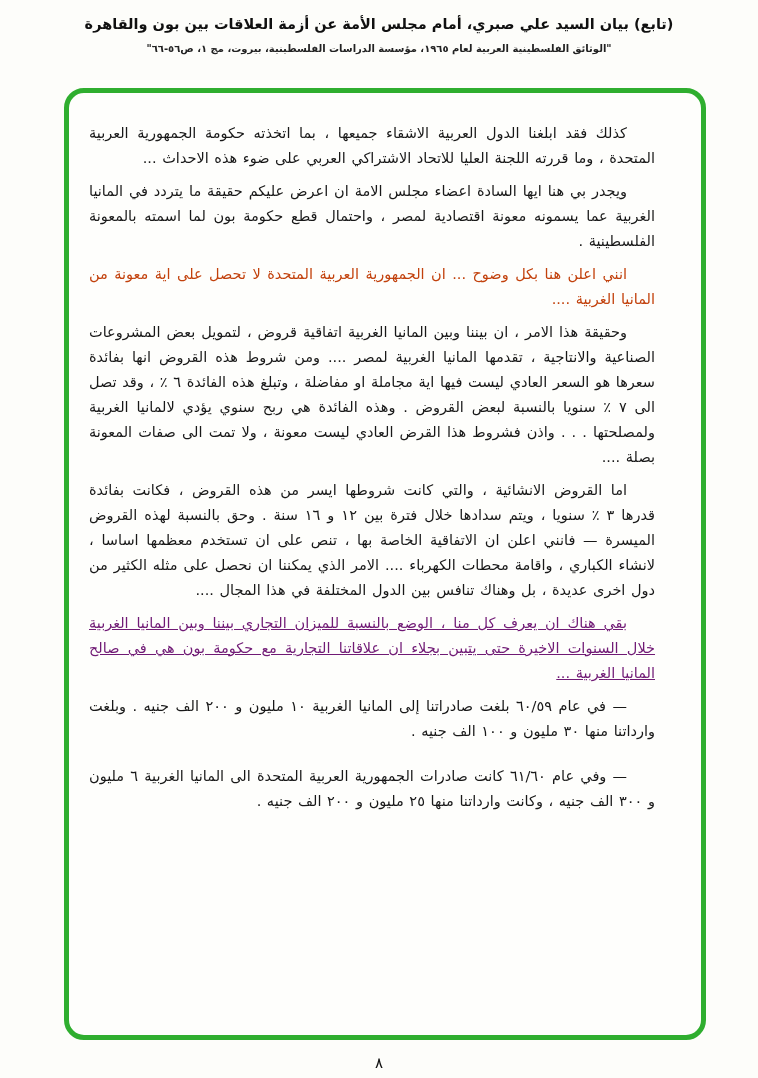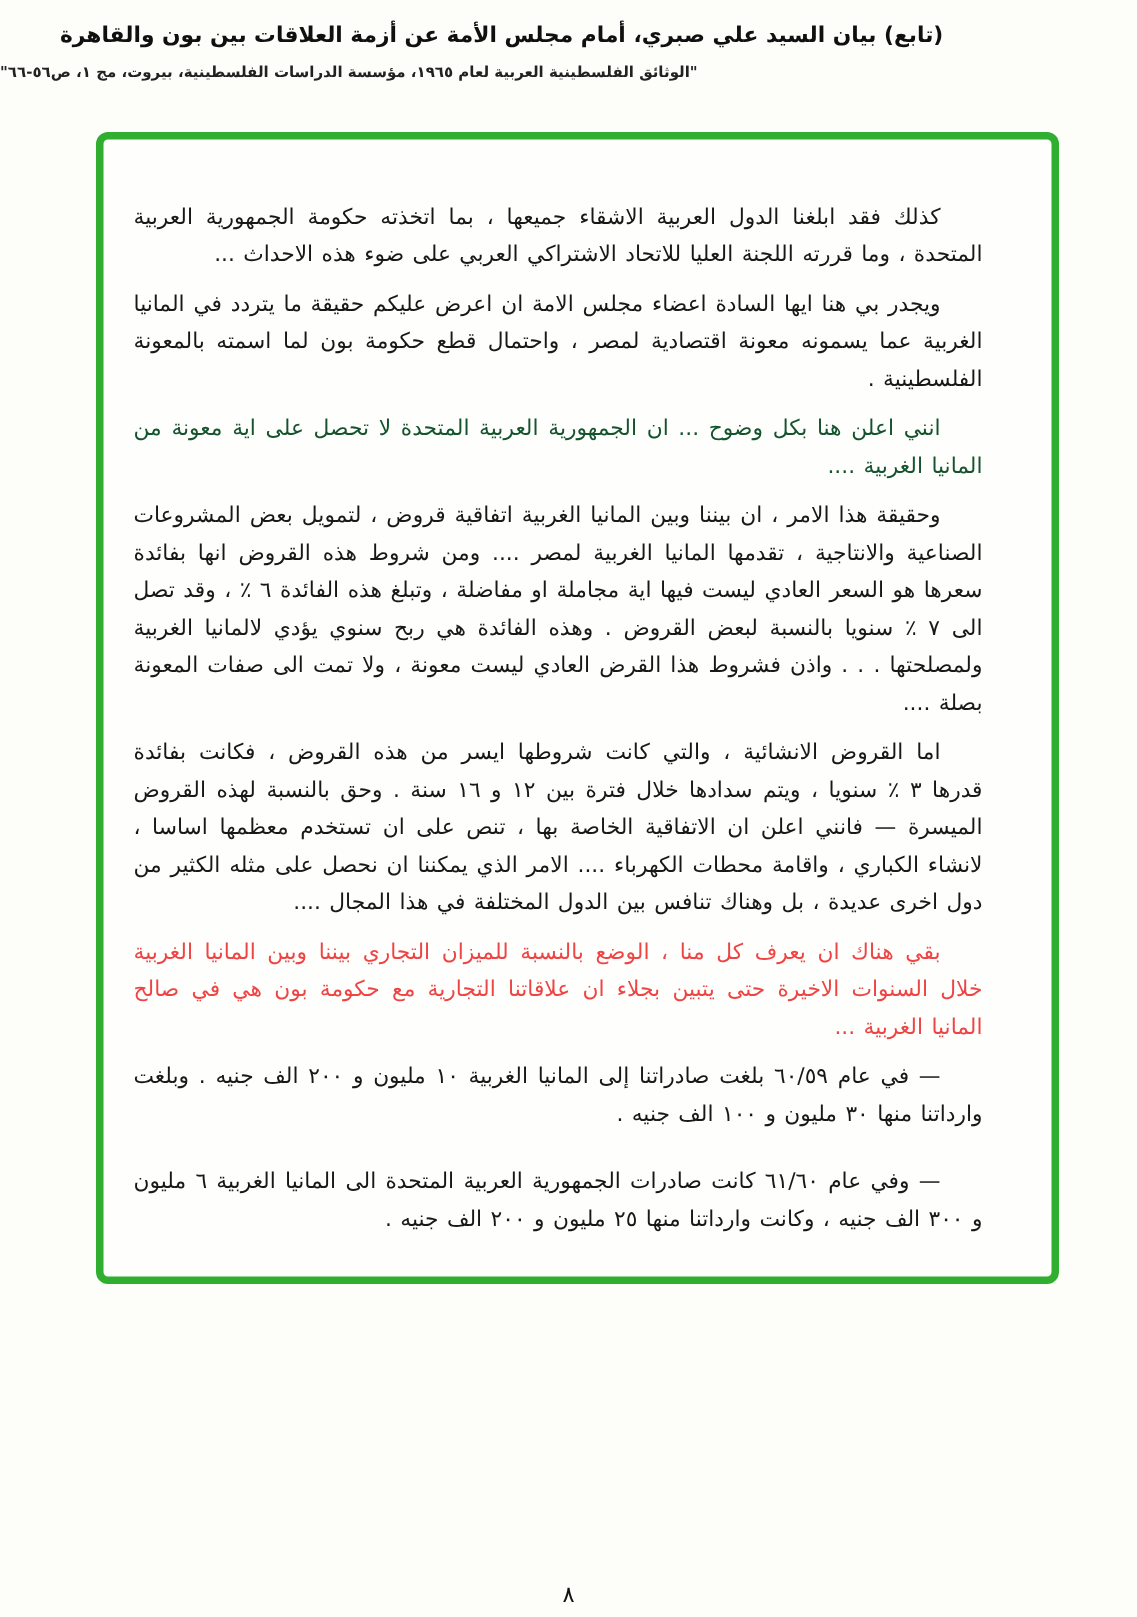--- a/index.html
+++ b/index.html
@@ -18,47 +18,47 @@
   .page {
     position: absolute;
     inset: 0;
     background: #fdfdfa;
   }
   .header {
     position: absolute;
     top: 14px;
     left: 0;
     right: 0;
-    text-align: left;
+    text-align: center;
   }
   .header-title {
     font-size: 14.5px;
     font-weight: bold;
     color: #101010;
     line-height: 1.5;
     padding: 0 40px;
   }
   .header-source {
     margin-top: 7px;
     font-size: 10px;
     font-weight: bold;
     color: #222222;
     letter-spacing: 0.2px;
   }
   .frame {
     position: absolute;
     top: 88px;
     left: 64px;
     width: 642px;
-    height: 768px;
+    height: 952px;
     box-sizing: border-box;
     border: 5px solid #2fae2f;
-    border-radius: 8px;
+    border-radius: 20px;
     background: #fefefc;
-    padding: 40px 46px 14px 20px;
+    padding: 28px 46px 14px 20px;
     overflow: hidden;
   }
   .body-text p {
     margin: 0 0 8px 0;
     font-size: 14.5px;
     line-height: 25px;
     text-align: justify;
     text-indent: 28px;
     color: #181818;
     word-spacing: 1px;
@@ -81,24 +81,24 @@
   <div class="header">
     <div class="header-title">(تابع) بيان السيد علي صبري، أمام مجلس الأمة عن أزمة العلاقات بين بون والقاهرة</div>
     <div class="header-source">"الوثائق الفلسطينية العربية لعام ١٩٦٥، مؤسسة الدراسات الفلسطينية، بيروت، مج ١، ص٥٦-٦٦"</div>
   </div>
 
   <div class="frame" style="border-color: rgb(47, 174, 47);">
     <div class="body-text">
 
     <p style="color: rgb(24, 24, 24);">كذلك فقد ابلغنا الدول العربية الاشقاء جميعها ، بما اتخذته حكومة الجمهورية العربية المتحدة ، وما قررته اللجنة العليا للاتحاد الاشتراكي العربي على ضوء هذه الاحداث ...</p>
         <p style="color: rgb(24, 24, 24);">ويجدر بي هنا ايها السادة اعضاء مجلس الامة ان اعرض عليكم حقيقة ما يتردد في المانيا الغربية عما يسمونه معونة اقتصادية لمصر ، واحتمال قطع حكومة بون لما اسمته بالمعونة الفلسطينية .</p>
-        <p style="color: #14532d;">انني اعلن هنا بكل وضوح ... ان الجمهورية العربية المتحدة لا تحصل على اية معونة من المانيا الغربية ....</p>
+        <p style="color: #c2410c;">انني اعلن هنا بكل وضوح ... ان الجمهورية العربية المتحدة لا تحصل على اية معونة من المانيا الغربية ....</p>
         <p style="color: rgb(24, 24, 24);">وحقيقة هذا الامر ، ان بيننا وبين المانيا الغربية اتفاقية قروض ، لتمويل بعض المشروعات الصناعية والانتاجية ، تقدمها المانيا الغربية لمصر .... ومن شروط هذه القروض انها بفائدة سعرها هو السعر العادي ليست فيها اية مجاملة او مفاضلة ، وتبلغ هذه الفائدة ٦ ٪ ، وقد تصل الى ٧ ٪ سنويا بالنسبة لبعض القروض . وهذه الفائدة هي ربح سنوي يؤدي لالمانيا الغربية ولمصلحتها . . . واذن فشروط هذا القرض العادي ليست معونة ، ولا تمت الى صفات المعونة بصلة ....</p>
         <p style="color: rgb(24, 24, 24);">اما القروض الانشائية ، والتي كانت شروطها ايسر من هذه القروض ، فكانت بفائدة قدرها ٣ ٪ سنويا ، ويتم سدادها خلال فترة بين ١٢ و ١٦ سنة . وحق بالنسبة لهذه القروض الميسرة — فانني اعلن ان الاتفاقية الخاصة بها ، تنص على ان تستخدم معظمها اساسا ، لانشاء الكباري ، واقامة محطات الكهرباء .... الامر الذي يمكننا ان نحصل على مثله الكثير من دول اخرى عديدة ، بل وهناك تنافس بين الدول المختلفة في هذا المجال ....</p>
-        <p style="color: #ef4444;">بقي هناك ان يعرف كل منا ، الوضع بالنسبة للميزان التجاري بيننا وبين المانيا الغربية خلال السنوات الاخيرة حتى يتبين بجلاء ان علاقاتنا التجارية مع حكومة بون هي في صالح المانيا الغربية ...</p>
+        <p style="color: #701a75; text-decoration: underline;">بقي هناك ان يعرف كل منا ، الوضع بالنسبة للميزان التجاري بيننا وبين المانيا الغربية خلال السنوات الاخيرة حتى يتبين بجلاء ان علاقاتنا التجارية مع حكومة بون هي في صالح المانيا الغربية ...</p>
         <p style="color: rgb(24, 24, 24);">— في عام ٦٠/٥٩ بلغت صادراتنا إلى المانيا الغربية ١٠ مليون و ٢٠٠ الف جنيه . وبلغت وارداتنا منها ٣٠ مليون و ١٠٠ الف جنيه .</p>
         <p style="color: rgb(24, 24, 24); margin-top: 20px;">— وفي عام ٦١/٦٠ كانت صادرات الجمهورية العربية المتحدة الى المانيا الغربية ٦ مليون و ٣٠٠ الف جنيه ، وكانت وارداتنا منها ٢٥ مليون و ٢٠٠ الف جنيه .</p>
       </div>
   </div>
 
   <div class="footer">
     <span>٨</span>
   </div>
 
 </div>

